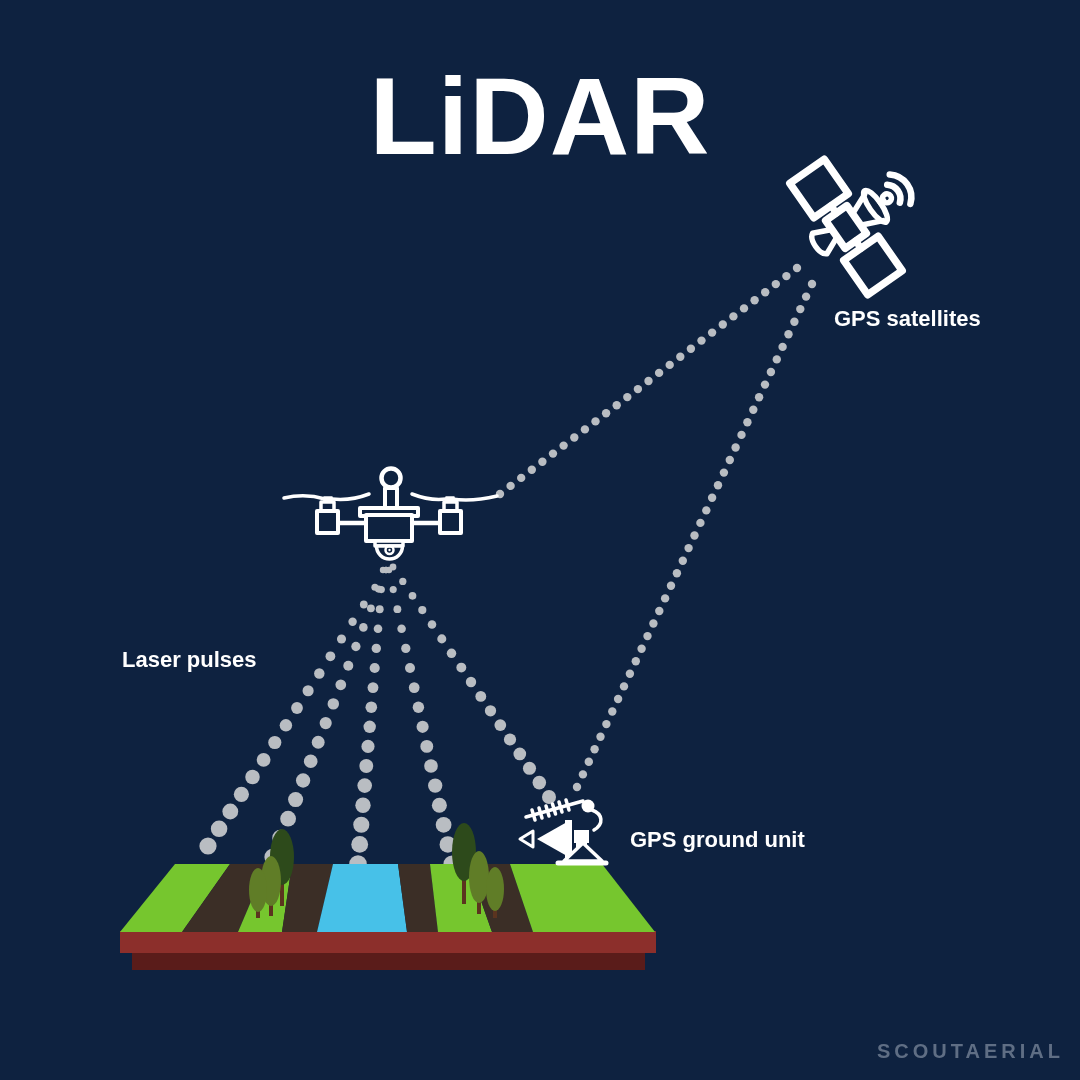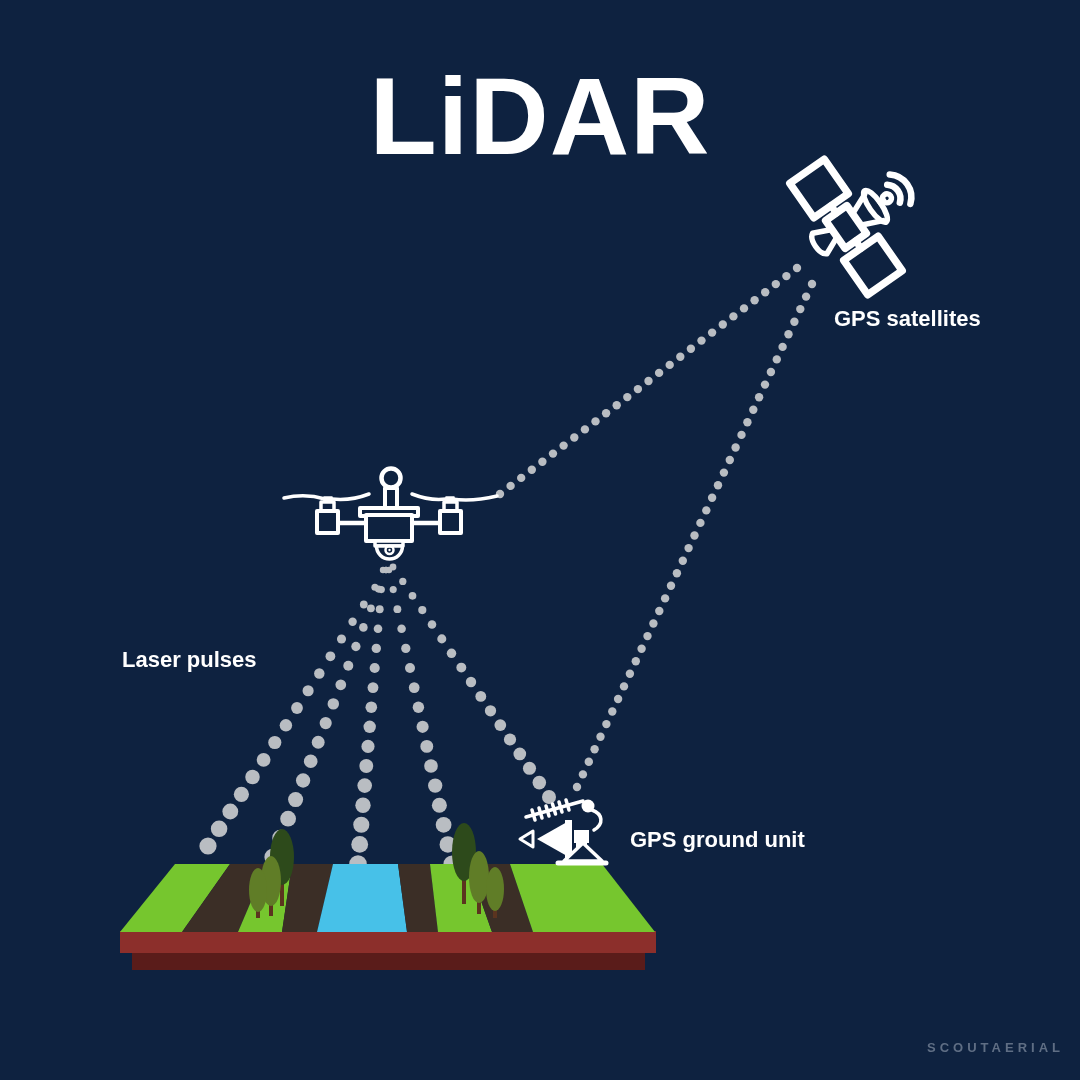--- a/index.html
+++ b/index.html
@@ -19,21 +19,21 @@
     font-size:110px;font-weight:bold;color:var(--white);letter-spacing:1px;
   }
   .label{
     position:absolute;color:var(--white);font-size:22px;font-weight:bold;white-space:nowrap;
   }
   .label-satellites{left:834px;top:306px;}
   .label-laser{left:81px;top:647px;margin-left:41px;}
   .label-ground{left:630px;top:827px;}
   .watermark{
     position:absolute;right:16px;top:1040px;color:var(--watermark);
-    font-size:13px;font-weight:bold;letter-spacing:4px;
+    font-size:20px;font-weight:bold;letter-spacing:4px;
   }
 </style>
 </head>
 <body>
 
 <div class="stage">
 
   <svg class="scene" viewBox="0 0 1080 1080">
 
     <g>

